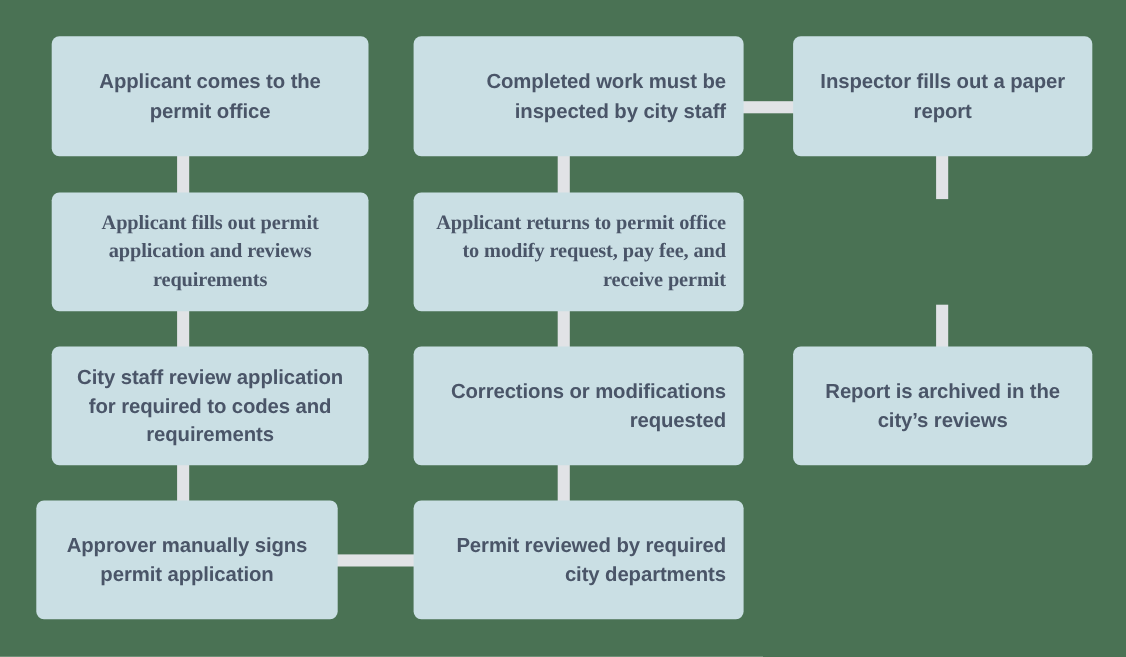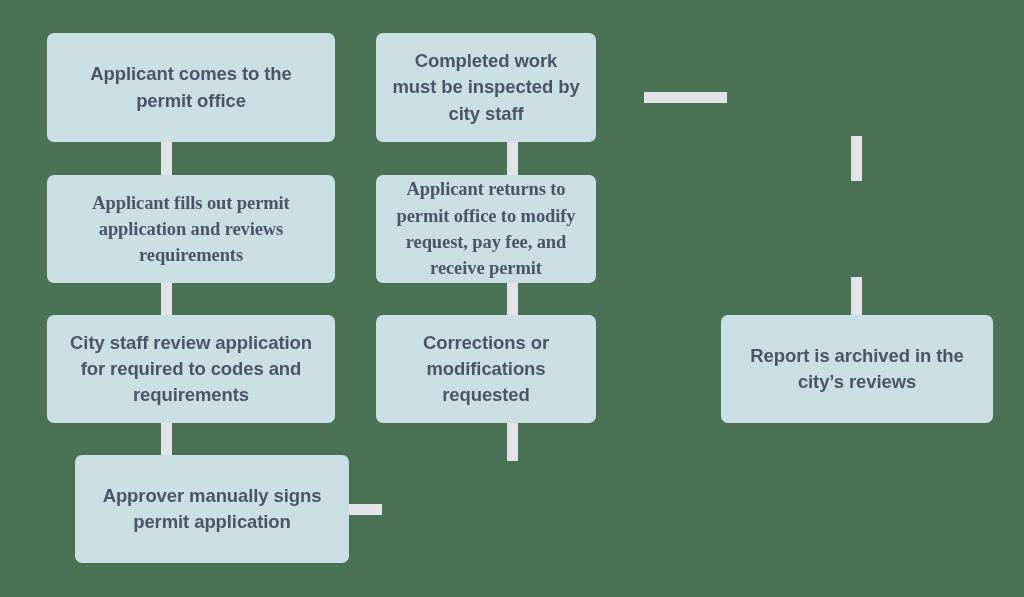--- a/index.html
+++ b/index.html
@@ -46,22 +46,22 @@
     color: #4a5568;
     font-size: 18.5px;
     font-weight: bold;
     line-height: 1.42;
     letter-spacing: -0.1px;
     white-space: pre-line;
   }
 
   
   .col-1 { left: 31px;  width: 288px; margin-left: 16px; }
-  .col-1w{ left: 33px;  width: 274px; margin-left: 42px; }
-  .col-2 { left: 376px; width: 220px; }
+  .col-1w{ left: 33px;  width: 274px; }
+  .col-2 { left: 376px; width: 300px; text-align: right; }
   .col-3 { left: 721px; width: 272px; }
 
   
   .row-1 { top: 33px;  height: 109px; }
   .row-2 { top: 175px; height: 108px; font-family: Liberation Serif, serif; }
   .row-3 { top: 315px; height: 108px; }
   .row-4 { top: 455px; height: 108px; }
 </style>
 </head>
 <body>
@@ -98,18 +98,24 @@
 
   <div class="node col-2 row-1">
     <span class="node-label">Completed work must be inspected by city staff</span>
   </div>
   <div class="node col-2 row-2">
     <span class="node-label">Applicant returns to permit office to modify request, pay fee, and receive permit</span>
   </div>
   <div class="node col-2 row-3">
     <span class="node-label">Corrections or modifications requested</span>
   </div>
+  <div class="node col-2 row-4">
+    <span class="node-label">Permit reviewed by required city departments</span>
+  </div>
 
+  <div class="node col-3 row-1">
+    <span class="node-label">Inspector fills out a paper report</span>
+  </div>
   <div class="node col-3 row-3">
     <span class="node-label">Report is archived in the city’s reviews</span>
   </div>
 
 </div>
 
 </body></html>

